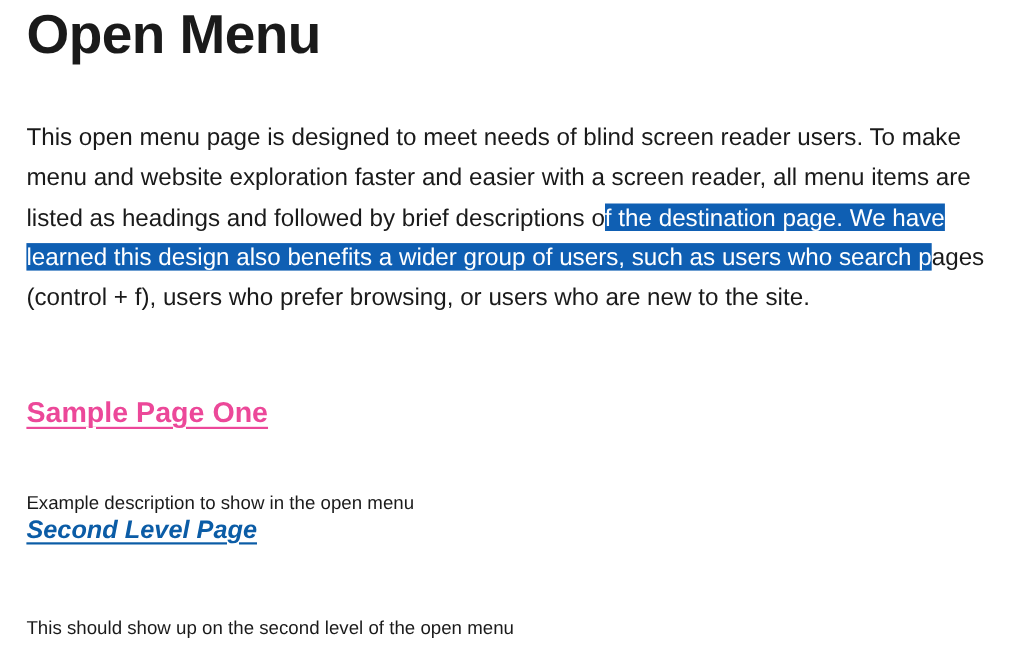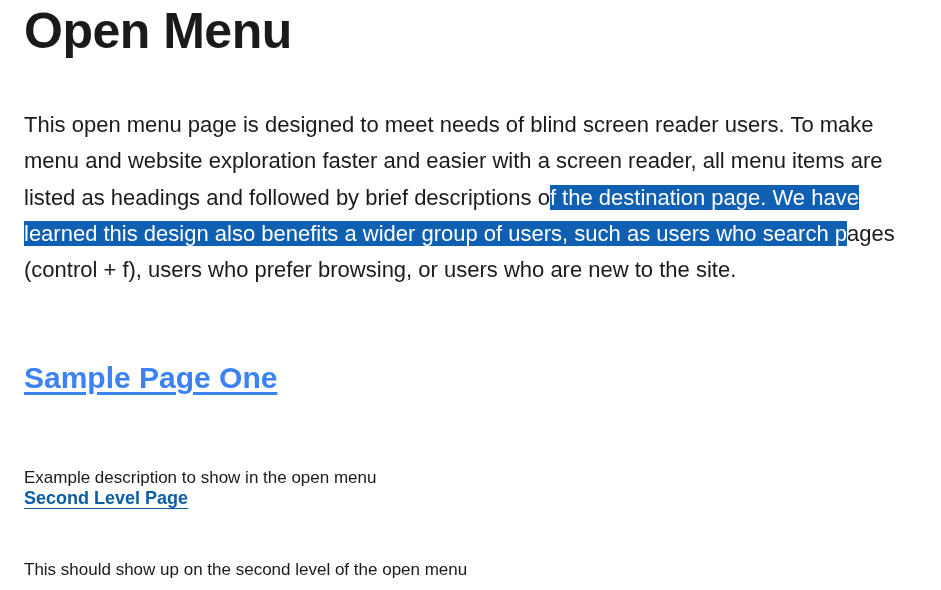--- a/index.html
+++ b/index.html
@@ -30,42 +30,43 @@
       margin-bottom: 72px;
       max-width: 900px;
     }
     .intro .pre1 { }
     .intro .sel {
       background: #0f5fb3;
       color: #ffffff;
     }
     .intro .post { }
     h2.sample-link {
-      font-size: 30px;
+      font-size: 26px;
       font-weight: 800;
-      color: #3b82f6;
+      color: #ec4899;
       text-decoration: underline;
       text-underline-offset: 4px;
-      margin-bottom: 72px;
+      margin-bottom: 56px;
       line-height: 1.2;
       cursor: pointer;
     }
     p.desc1 {
       font-size: 17px;
       color: #1a1a1a;
     }
     h3.second-link {
-      font-size: 18px;
+      font-size: 23px;
       font-weight: 800;
       color: #0b5ca6;
       text-decoration: underline;
       text-underline-offset: 4px;
-      margin-bottom: 50px;
+      margin-bottom: 66px;
       line-height: 1.2;
       cursor: pointer;
+      font-style: italic;
     }
     p.desc2 {
       font-size: 17px;
       color: #1a1a1a;
       margin-bottom: 40px;
     }
   </style>
 </head>
 <body>
 

